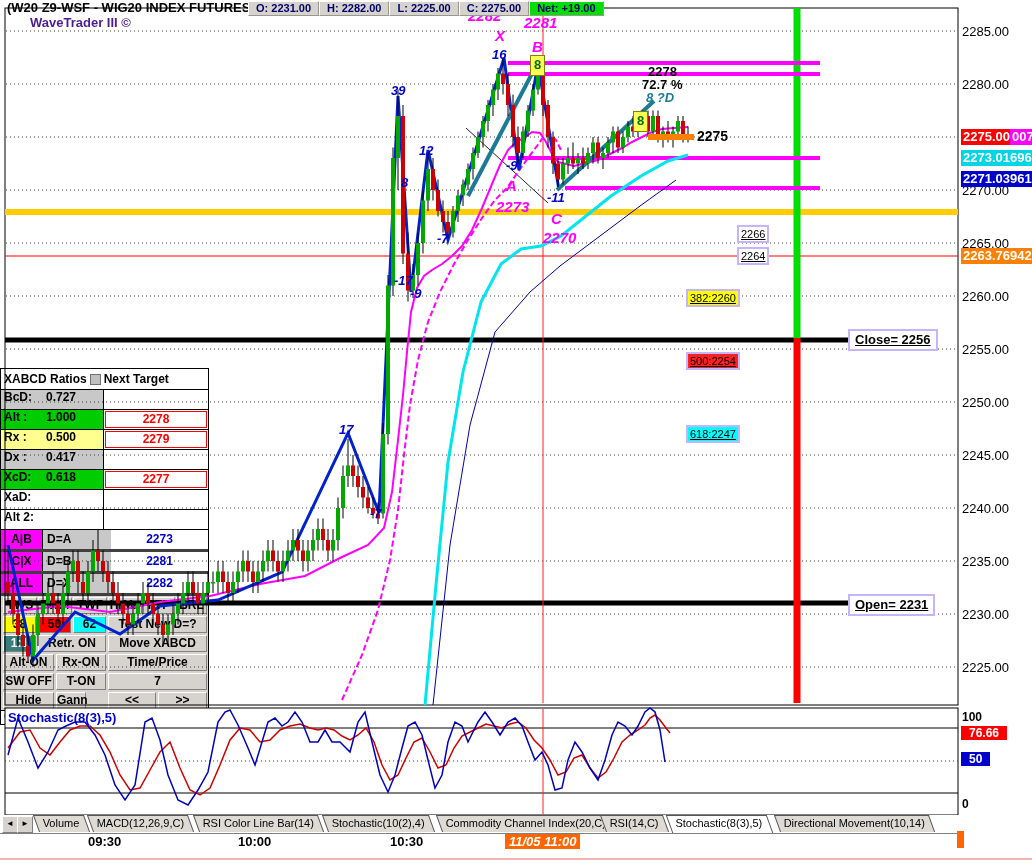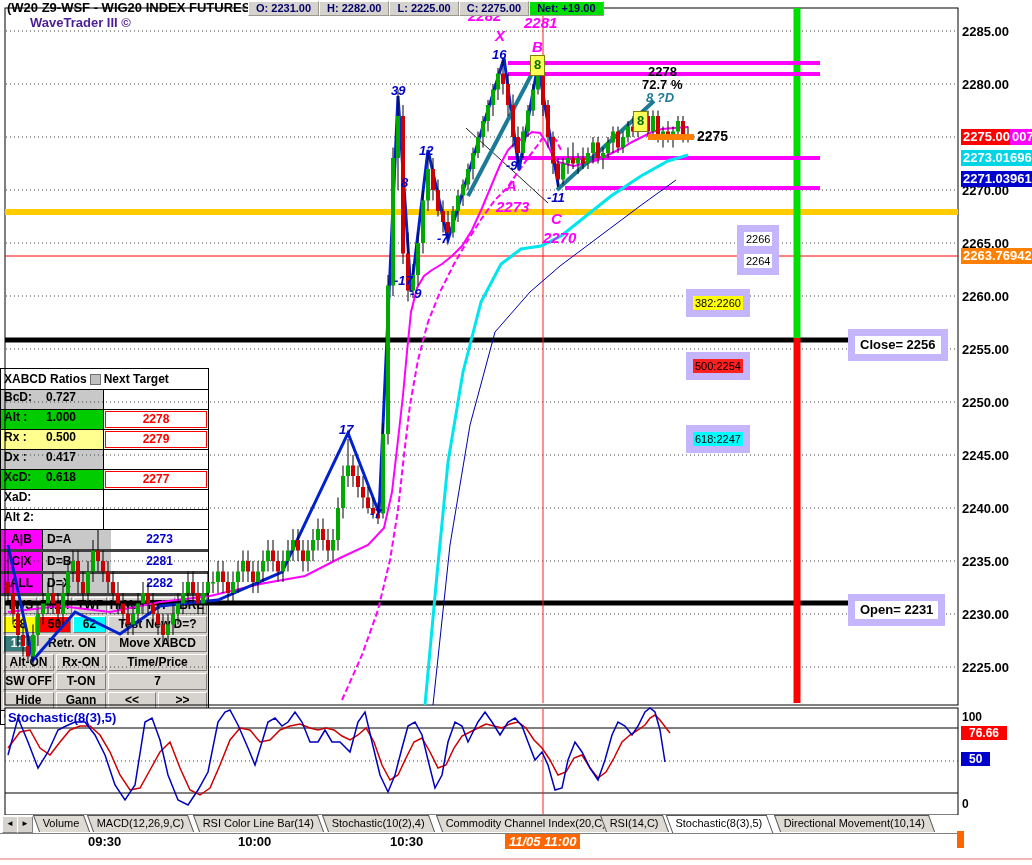--- a/index.html
+++ b/index.html
@@ -11,31 +11,31 @@
   #label-layer{position:absolute;left:0;top:0;z-index:3;pointer-events:none;}
   #ui-layer{position:absolute;left:0;top:0;z-index:4;}
   
   .title{position:absolute;left:7px;top:0;font-size:13px;font-weight:bold;color:#000;white-space:nowrap;}
   .subtitle{position:absolute;left:7px;top:15px;font-size:13px;font-weight:bold;color:#4c1d95;white-space:nowrap;padding-left:23px;}
   #ohlcbar{position:absolute;left:248px;top:1px;height:15px;display:flex;}
   .ohlc-seg{background:#d6d3ce;border:1px solid #9a978f;border-left-color:#fff;border-top-color:#fff;
             font-size:11px;font-weight:bold;color:#000066;line-height:13px;padding:0 7px;white-space:nowrap;}
   .ohlc-net{background:#00dd00;}
   
-  .tick{position:absolute;left:962px;font-size:13px;font-weight:bold;color:#000;white-space:nowrap;}
+  .tick{position:absolute;left:962px;font-size:13px;font-weight:normal;color:#000;white-space:nowrap;}
   .hilab{position:absolute;font-size:13px;font-weight:bold;color:#fff;padding:0 2px;white-space:nowrap;}
   
   .lab{position:absolute;white-space:nowrap;}
   .magenta-big{color:#ff00ff;font-size:15px;font-weight:bold;font-style:italic;}
   .wave{color:#0000cc;font-size:13px;font-weight:bold;font-style:italic;}
   .black-bold{color:#000;font-size:13px;font-weight:bold;}
   .black-big{color:#000;font-size:14px;font-weight:bold;}
   .teal-italic{color:#1d7a96;font-size:13px;font-weight:bold;font-style:italic;}
-  .box{position:absolute;background:#fff;border:7px solid #c4b5fd;font-size:11px;color:#000;
-       padding:0 2px;line-height:14px;white-space:nowrap;}
+  .box{position:absolute;background:#fff;border:2px solid #c4b5fd;font-size:11px;color:#000;
+       padding:0 2px;line-height:14px;white-space:nowrap;text-decoration:underline;}
   .box-big{font-size:13px;font-weight:bold;line-height:18px;padding:0 5px;}
   .marker8{position:absolute;width:13px;height:19px;background:#ffff55;border:1px solid #808000;
            color:#007000;font-size:13px;font-weight:bold;text-align:center;line-height:18px;}
   
   #panel{position:absolute;left:0px;top:368px;width:207px;background:#fff;border:1px solid #000;font-size:12px;}
   .phead{display:flex;align-items:center;height:20px;border-bottom:1px solid #000;font-weight:bold;color:#000;}
   .phead .sq{width:9px;height:9px;background:#c0c0c0;border:1px solid #707070;margin:0 3px;}
   .prow{display:flex;height:19px;border-bottom:1px solid #000;}
   .pcell-l{width:102px;display:flex;font-weight:bold;color:#000;border-right:1px solid #000;}
   .pcell-l .pl{padding-left:3px;width:42px;}
@@ -173,21 +173,21 @@
             <div class="btn3d" style="left:55px;width:50px;">Rx-ON</div>
             <div class="btn3d" style="left:107px;width:99px;">Time/Price</div>
           </div>
           <div class="btnrow">
             <div class="btn3d" style="left:2px;width:51px;">SW OFF</div>
             <div class="btn3d" style="left:55px;width:50px;">T-ON</div>
             <div class="btn3d" style="left:107px;width:99px;">7</div>
           </div>
           <div class="btnrow">
             <div class="btn3d" style="left:2px;width:51px;">Hide</div>
-            <div class="btn3d" style="left:55px;width:50px;">Gann</div>
+            <div class="btn3d" style="left:55px;width:30px;">Gann</div>
             <div class="btn3d" style="left:107px;width:48px;">&lt;&lt;</div>
             <div class="btn3d" style="left:157px;width:49px;">&gt;&gt;</div>
           </div>
         </div>
       <div class="pcopy">Copyright © 2006 eSignal.</div>
     </div>
   </div>
 
   <div id="chart-svg"><svg width="1032" height="865" xmlns="http://www.w3.org/2000/svg">
         <rect x="5" y="8" width="953" height="697" fill="none" stroke="#000"></rect>

